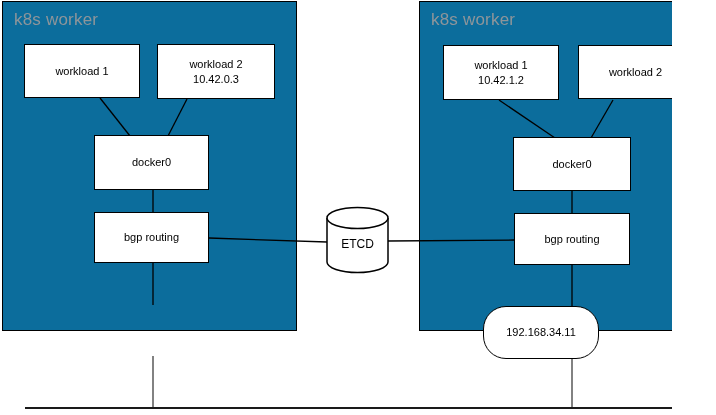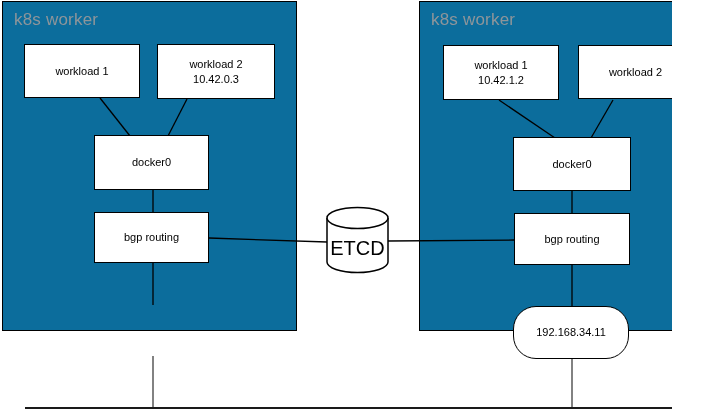--- a/index.html
+++ b/index.html
@@ -55,29 +55,29 @@
   }
   .w1-workload1 { left: 24px;  top: 44px;  width: 116px; height: 54px; }
   .w1-workload2 { left: 157px; top: 44px;  width: 118px; height: 55px; }
   .w1-docker0   { left: 94px;  top: 135px; width: 115px; height: 55px; }
   .w1-bgp       { left: 94px;  top: 212px; width: 115px; height: 51px; }
   .w1-ip        { left: 94px;  top: 304px; width: 116px; height: 52px; }
   .w2-workload1 { left: 443px; top: 45px;  width: 116px; height: 55px; }
   .w2-workload2 { left: 578px; top: 45px;  width: 115px; height: 54px; }
   .w2-docker0   { left: 513px; top: 137px; width: 118px; height: 54px; }
   .w2-bgp       { left: 514px; top: 213px; width: 116px; height: 52px; }
-  .w2-ip        { left: 513px; top: 306px; width: 116px; height: 53px; border-radius: 23px; }
+  .w2-ip        { left: 483px; top: 306px; width: 116px; height: 53px; border-radius: 23px; }
   .etcd-label {
     position: absolute;
     left: 327px;
     top: 237px;
     width: 61px;
     height: 18px;
     text-align: center;
-    font-size: 20px;
+    font-size: 12px;
     color: #000000;
     z-index: 4;
   }
 </style>
 </head>
 <body>
 
 <div class="stage">
 
   <div class="worker worker-1">

